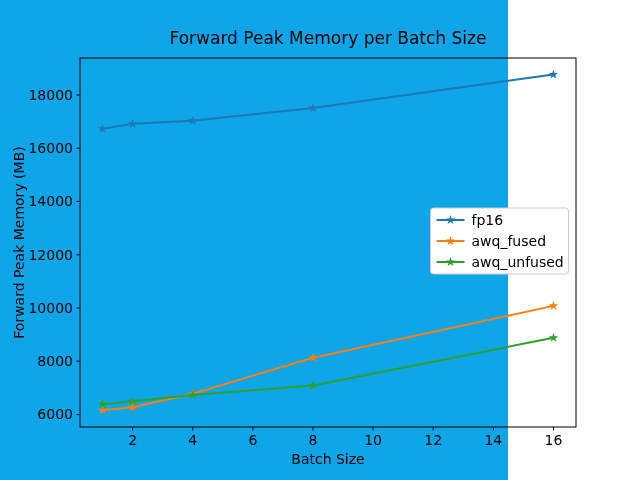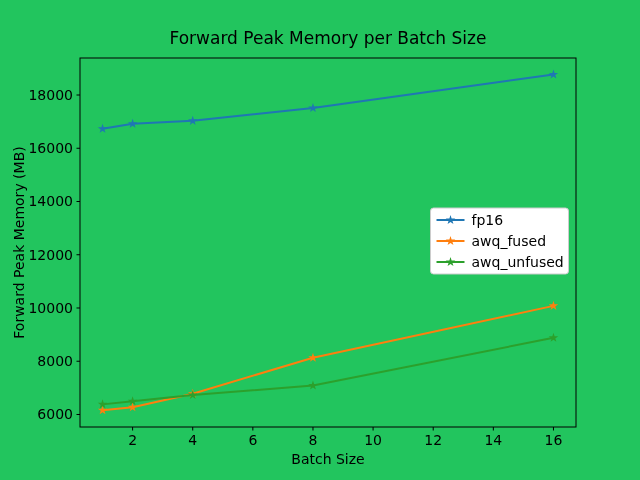--- a/index.html
+++ b/index.html
@@ -6,23 +6,23 @@
     margin: 0;
     padding: 0;
     background: #ffffff;
     width: 640px;
     height: 480px;
     overflow: hidden;
     font-family: "DejaVu Sans", sans-serif;
   }
   .figure {
     position: relative;
-    width: 640px;
+    width: 508px;
     height: 480px;
-    background: #22c55e;
+    background: #0ea5e9;
   }
   svg text {
     fill: #000000;
     font-family: "DejaVu Sans", sans-serif;
   }
   .chart-title { font-size: 17px; }
   .axis-label  { font-size: 14px; }
   .tick-label  { font-size: 14px; }
   .legend-label { font-size: 14px; }
 </style>

